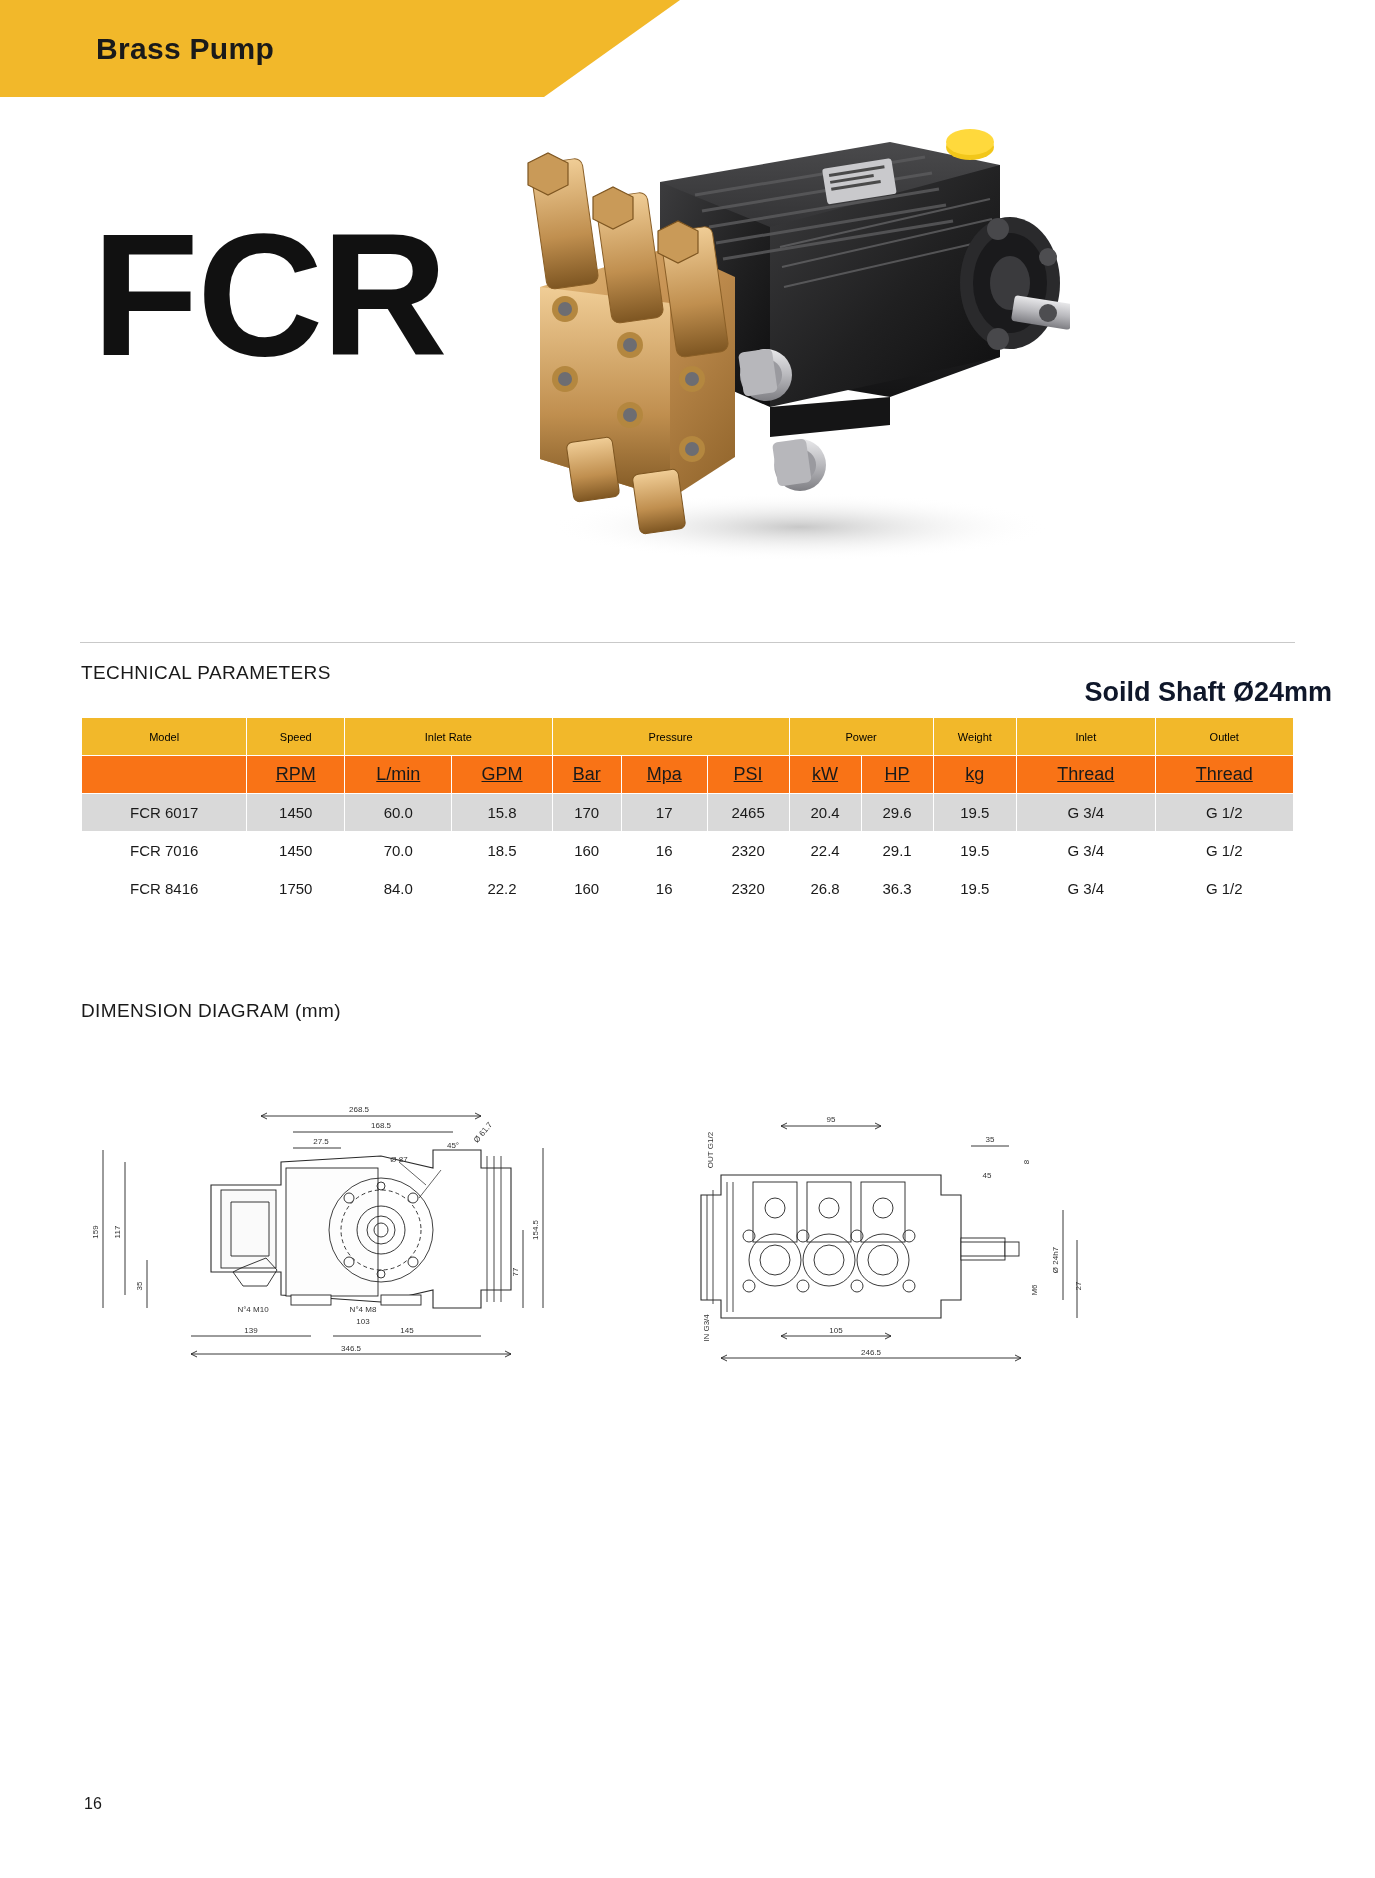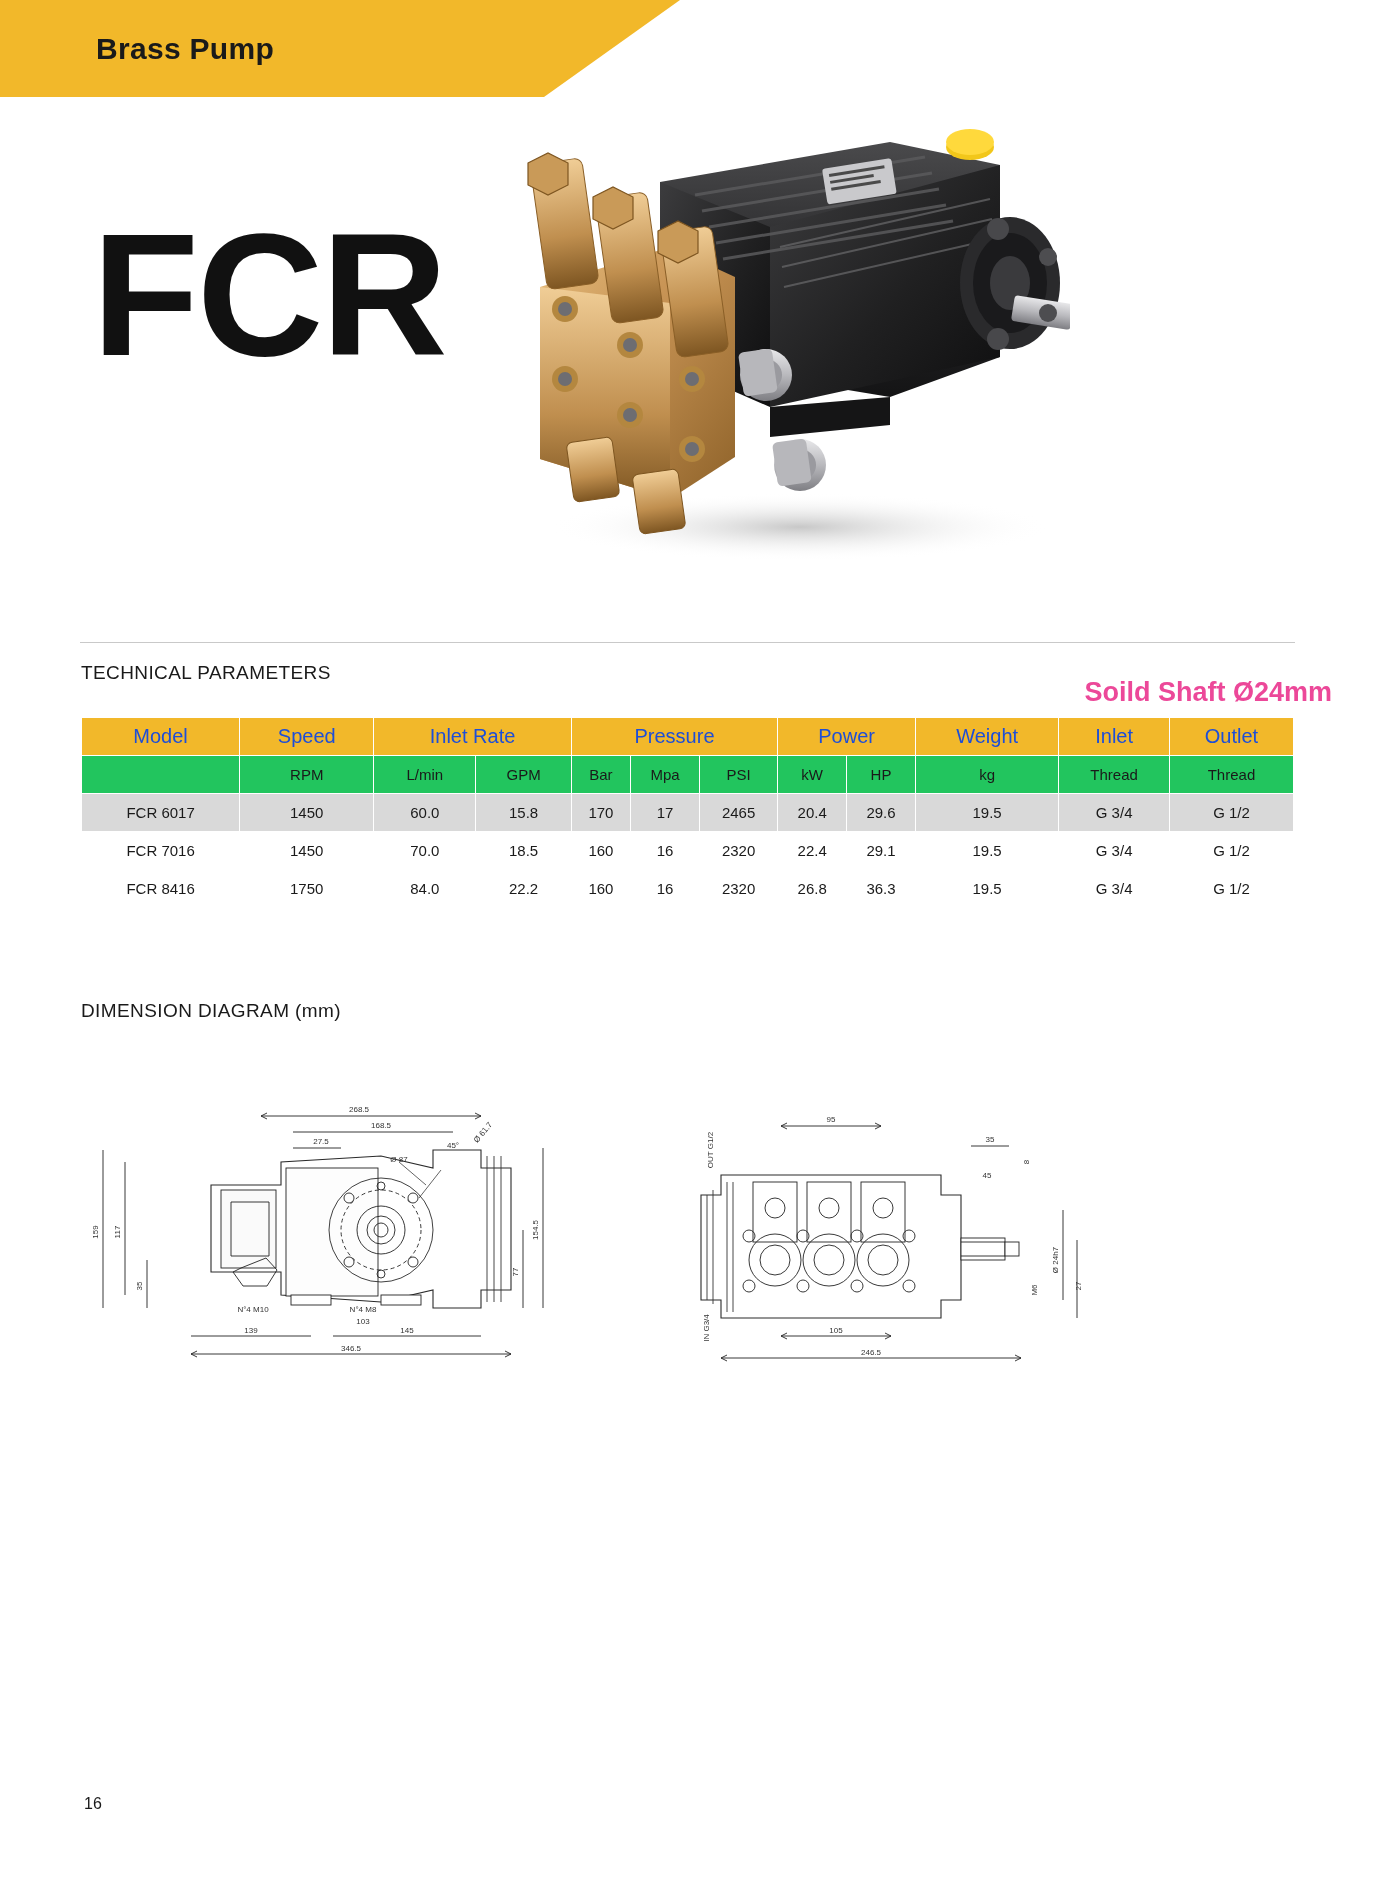--- a/index.html
+++ b/index.html
@@ -65,21 +65,21 @@
     width: 600px;
     height: 460px;
   }
 
   .shaft-note {
     position: absolute;
     right: 80px;
     top: 580px;
     font-size: 27px;
     font-weight: bold;
-    color: #ec4899;
+    color: #0f172a;
   }
 
   .rule {
     position: absolute;
     left: 80px;
     width: 1215px;
     height: 1px;
     background: #c9c9c9;
   }
 
@@ -104,30 +104,31 @@
   table.spec th, table.spec td {
     border: 1px solid #ffffff;
     text-align: center;
     padding: 0;
     height: 37px;
     font-weight: normal;
   }
   .hdr-main th {
     background: #f2b82a;
     font-weight: bold;
-    font-size: 20px;
+    font-size: 11px;
     height: 48px;
-    color: #1d4ed8;
+    color: #000000;
     border-color: #ffffff;
   }
   .hdr-sub td {
-    background: #22c55e;
-    font-size: 15px;
+    background: #f97316;
+    font-size: 18px;
     height: 38px;
     color: #1a1a1a;
+    text-decoration: underline;
   }
   tr.row-alt td { background: #d9d9d9; }
   tr.row-plain td { background: #ffffff; }
   td.model-cell { font-weight: bold; }
   table.spec td { color: #1a1a1a; }
 
   
   .dim-wrap {
     position: absolute;
     left: 81px;

